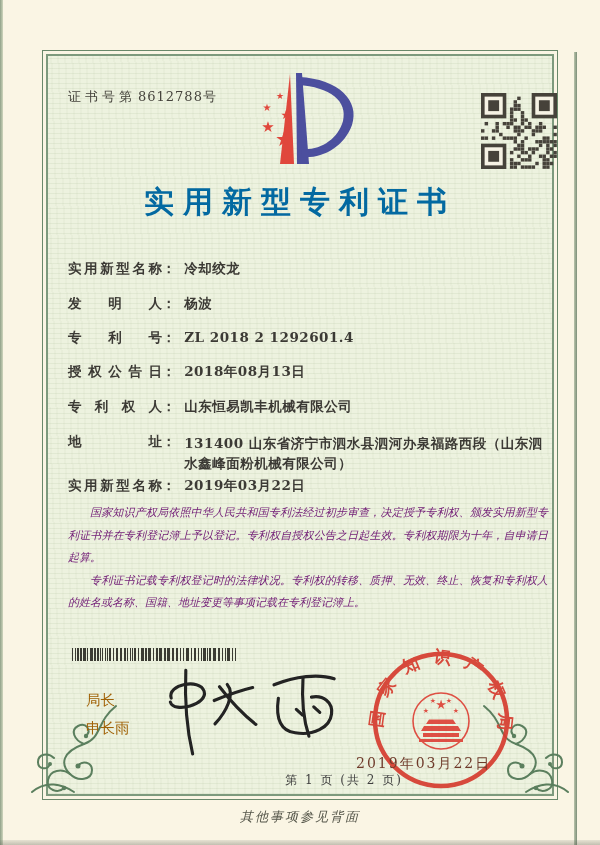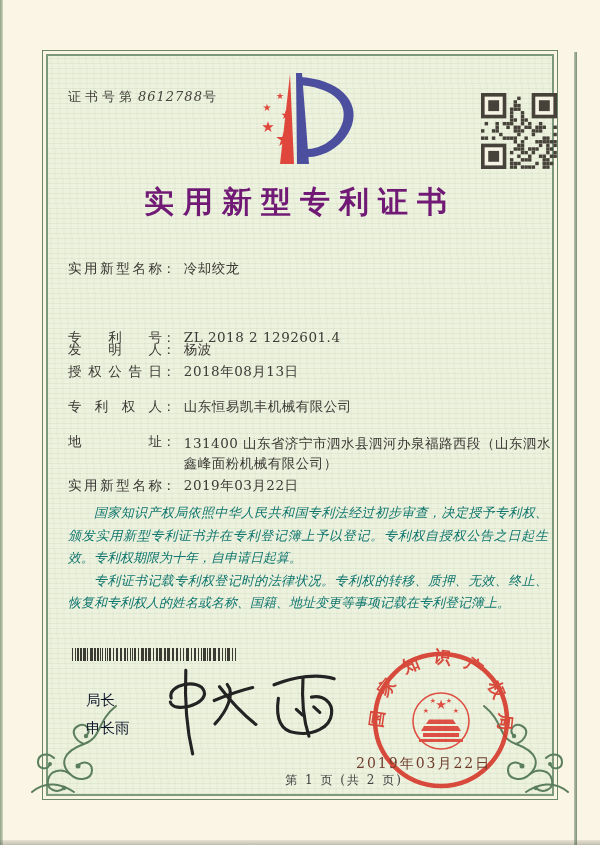--- a/index.html
+++ b/index.html
@@ -28,47 +28,47 @@
     background:
       repeating-linear-gradient(0deg, rgba(122,150,100,0.10) 0 1px, transparent 1px 5px),
       repeating-linear-gradient(88deg, rgba(140,160,115,0.05) 0 2px, transparent 2px 7px),
       #edf2df;
   }
   .flourish{position:absolute; width:96px; height:96px;}
   .flourish svg{display:block;}
 
   .cert-no{position:absolute; left:68px; top:88px; font-size:13px; color:#45433c;}
   .cert-no .sp{letter-spacing:4px;}
-  .cert-no .num{letter-spacing:1px; padding-left:2px;font-style:italic;}
+  .cert-no .num{letter-spacing:1px; padding-left:2px;}
 
   .logo{position:absolute; left:236px; top:62px; width:130px; height:115px;}
   .qr{position:absolute; left:481px; top:93px; width:76px; height:76px;}
 
   .title{
     position:absolute; left:0; top:182px; width:600px; text-align:center;
-    font-size:30px; font-weight:bold; color:#701a75; letter-spacing:9px;
+    font-size:30px; font-weight:bold; color:#0369a1; letter-spacing:9px;
   }
 
   .fields{position:absolute; left:68px; top:0; width:482px; font-size:13.5px; color:#3c3a35;}
-  .f-row{position:absolute; left:0; white-space:nowrap;}
+  .f-row{position:absolute; left:0; white-space:nowrap;font-weight:bold;}
   .f-label{display:inline-block; width:94px; text-align:justify; text-align-last:justify; vertical-align:top;}
   .f-colon{display:inline-block; vertical-align:top;}
   .f-value{display:inline-block; vertical-align:top; padding-left:4px; letter-spacing:.5px;}
   .f-value.wrap{white-space:normal; width:372px; line-height:20px;}
   .grant-right{position:absolute; left:272px; top:0; white-space:nowrap;}
 
   .body-text{
     position:absolute; left:68px; top:502px; width:480px;
-    font-size:13px; line-height:22.5px; color:#0f766e; font-style:italic;
+    font-size:11px; line-height:22.5px; color:#701a75; font-style:italic;
   }
   .body-text p{margin:0; text-indent:2em; text-align:justify;}
 
   .barcode{position:absolute; left:70px; top:646px; width:168px; height:13px;}
 
-  .director{position:absolute; left:86px; top:686px; font-size:14.5px; color:#0f172a; line-height:28px;}
+  .director{position:absolute; left:86px; top:686px; font-size:14.5px; color:#a16207; line-height:28px;}
   .signature{position:absolute; left:158px; top:660px; width:185px; height:98px; transform:rotate(-2deg);}
 
   .seal{position:absolute; left:366px; top:645px; width:150px; height:150px; opacity:.92;}
   .seal-date{
     position:absolute; left:356px; top:755px; font-size:14px; color:#6f3b2b;
     letter-spacing:2px; white-space:nowrap;
   }
 
   .page-num{position:absolute; left:0; top:772px; width:600px; text-align:center;
     font-size:12px; color:#3f3f3f; letter-spacing:2px;padding-left:44px;}
@@ -266,21 +266,21 @@
       </svg>
   </div>
 
   <div class="title">实用新型专利证书</div>
 
   <div class="fields">
     <div class="f-row" style="top:260px;">
       <span class="f-label">实用新型名称</span><span class="f-colon">：</span>
       <span class="f-value">冷却绞龙</span>
     </div>
-    <div class="f-row" style="top:295px;margin-top:46px;">
+    <div class="f-row" style="top:295px;">
       <span class="f-label">发明人</span><span class="f-colon">：</span>
       <span class="f-value">杨波</span>
     </div>
     <div class="f-row" style="top:329px;">
       <span class="f-label">专利号</span><span class="f-colon">：</span>
       <span class="f-value">ZL 2018 2 1292601.4</span>
     </div>
     <div class="f-row" style="top:363px;">
       <span class="f-label">授权公告日</span><span class="f-colon">：</span>
       <span class="f-value">2018年08月13日</span>
@@ -404,14 +404,15 @@
           <path d="M60,79 L90,79 L87,74.5 L63,74.5 Z"></path>
           <rect x="57" y="88" width="36" height="4"></rect>
           <rect x="53" y="94" width="44" height="3"></rect>
         </g>
       </g>
     </svg>
   </div>
   <div class="seal-date">2019年03月22日</div>
 
   <div class="page-num">第 1 页 (共 2 页)</div>
+  <div class="back-note">其他事项参见背面</div>
 
 </div>
 
 </body></html>

